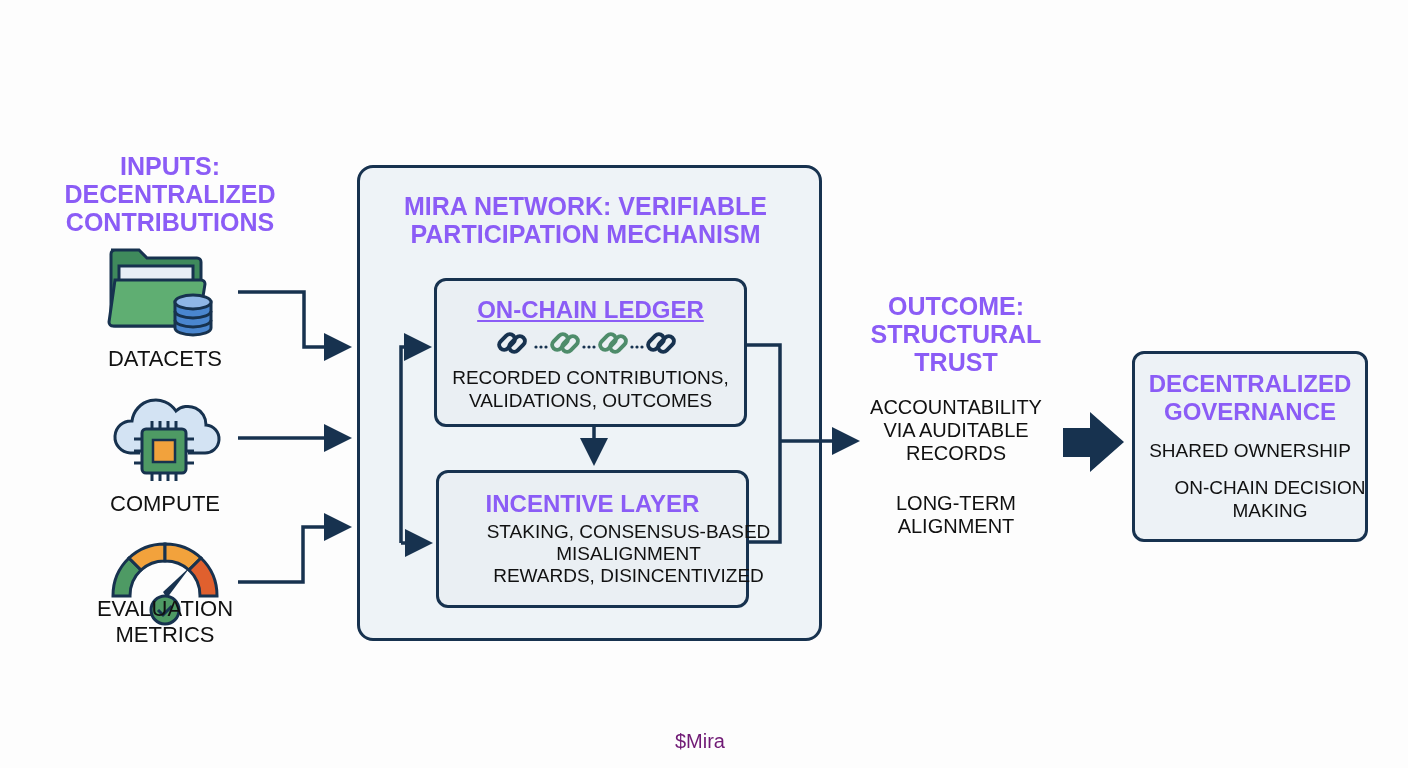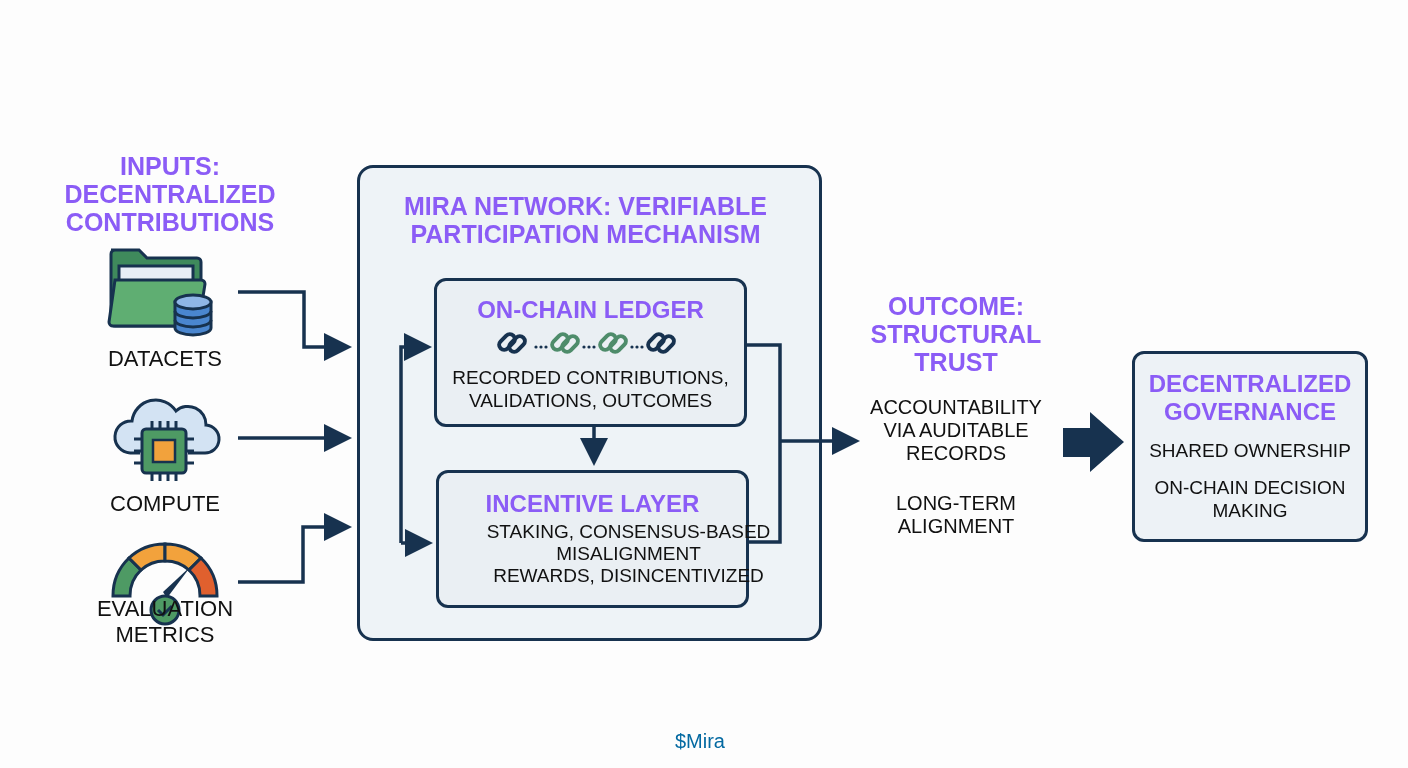--- a/index.html
+++ b/index.html
@@ -88,21 +88,21 @@
   <div>METRICS</div>
 </div>
 
 <div class="box" style="left:357px; top:165px; width:465px; height:476px; border-radius:16px;"></div>
 <div class="abs center h-title" style="left:357px; top:192px; width:457px;">
   <div>MIRA NETWORK: VERIFIABLE</div>
   <div>PARTICIPATION MECHANISM</div>
 </div>
 
 <div class="inner-box" style="left:434px; top:278px; width:313px; height:149px;"></div>
-<div class="abs center h-title" style="left:434px; top:296px; width:313px; font-size:24px;">ON-CHAIN LEDGER</div>
+<div class="abs center h-title" style="left:434px; top:296px; width:313px; font-size:24px;text-decoration:underline;">ON-CHAIN LEDGER</div>
 <svg class="abs" style="left:494px; top:325px;" width="190" height="36" viewBox="0 0 190 36">
   <g fill="none" stroke-width="4" stroke-linecap="round">
     <g stroke="#17324f" transform="translate(2,2)">
       <rect x="2" y="10" width="18" height="10" rx="5" transform="rotate(-45 11 15)"></rect>
       <rect x="12" y="12" width="18" height="10" rx="5" transform="rotate(-45 21 17)"></rect>
     </g>
     <g stroke="#4e8c6a" transform="translate(55,2)">
       <rect x="2" y="10" width="18" height="10" rx="5" transform="rotate(-45 11 15)"></rect>
       <rect x="12" y="12" width="18" height="10" rx="5" transform="rotate(-45 21 17)"></rect>
     </g>
@@ -156,21 +156,21 @@
 </div>
 
 <div class="box" style="left:1132px; top:351px; width:236px; height:191px; background:#edf2f6; border-radius:12px;"></div>
 <div class="abs center h-title" style="left:1132px; top:370px; width:236px; font-size:24px;">
   <div>DECENTRALIZED</div>
   <div>GOVERNANCE</div>
 </div>
 <div class="abs center sub" style="left:1132px; top:439px; width:236px;">
   <div>SHARED OWNERSHIP</div>
 </div>
-<div class="abs center sub" style="left:1132px; top:476px; width:236px;">
+<div class="abs center sub" style="left:1132px; top:476px; width:236px;padding-left:20px;">
   <div>ON-CHAIN DECISION</div>
   <div>MAKING</div>
 </div>
 
 <svg class="overlay" width="1408" height="768" viewBox="0 0 1408 768">
   <defs>
     <marker id="ah" markerWidth="8" markerHeight="8" refX="4" refY="4" orient="auto" markerUnits="strokeWidth">
       <path d="M0 0 L8 4 L0 8 Z" fill="#17324f"></path>
     </marker>
   </defs>
@@ -185,13 +185,13 @@
 
     <path d="M594 427 V452" marker-end="url(#ah)"></path>
 
     <path d="M747 345 H780 V542 H749"></path>
     <path d="M780 441 H846" marker-end="url(#ah)"></path>
   </g>
 
   <path d="M1063 428 H1090 V412 L1124 442 L1090 472 V457 H1063 Z" fill="#17324f"></path>
 </svg>
 
-<div class="abs center" style="left:600px; top:730px; width:200px; font-size:20px; color:#0369a1;">$Mira</div>
+<div class="abs center" style="left:600px; top:730px; width:200px; font-size:20px; color:#701a75;">$Mira</div>
 
 </body></html>

